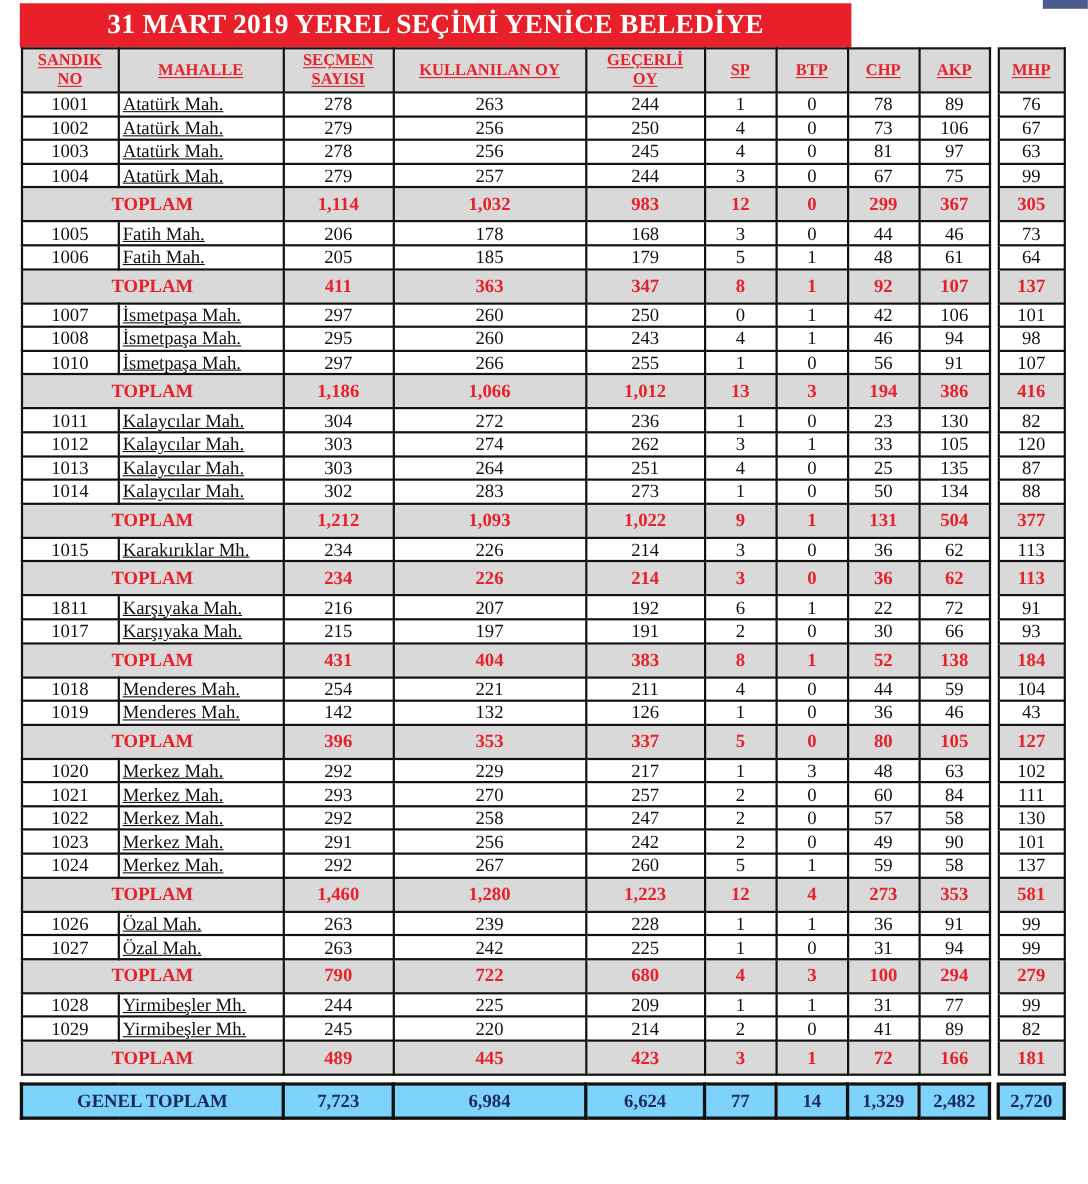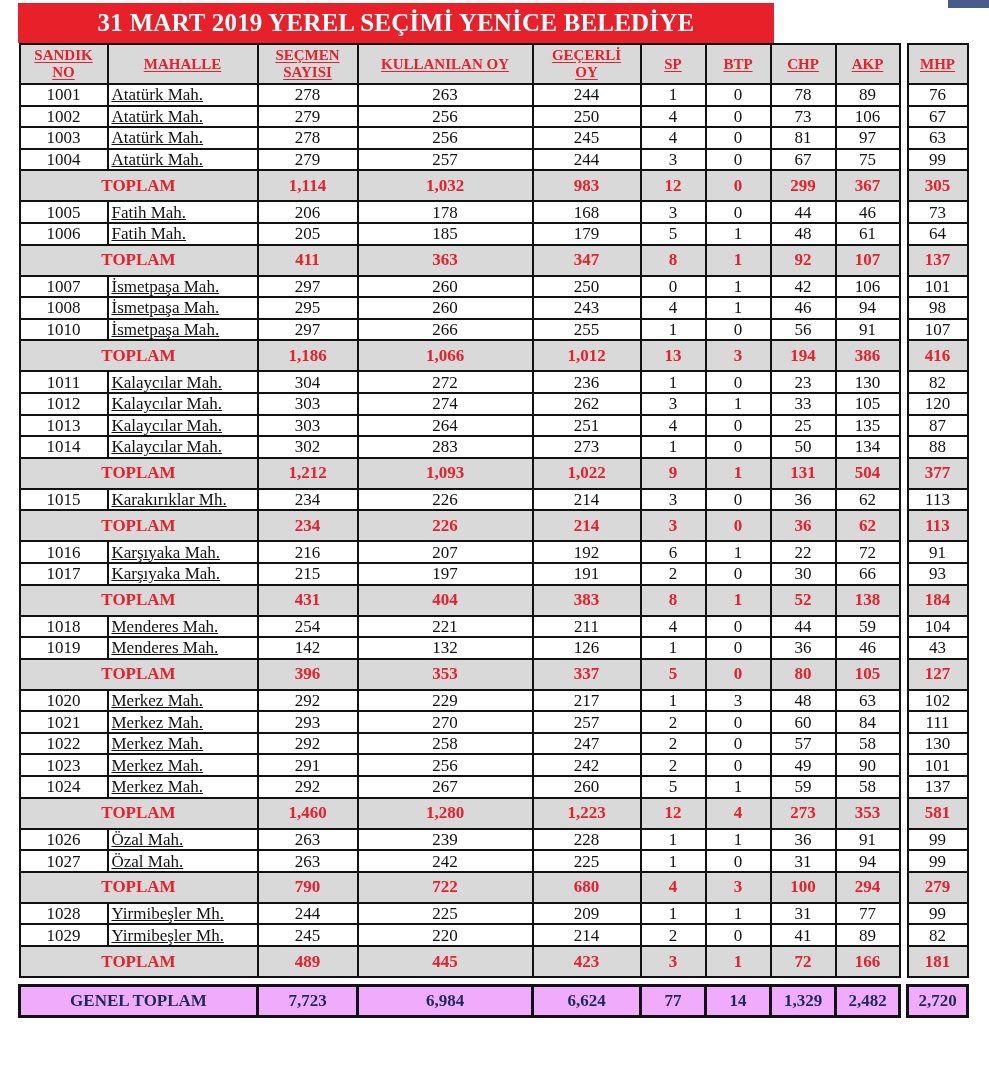--- a/index.html
+++ b/index.html
@@ -8,21 +8,21 @@
   .title{position:absolute;left:18px;top:3px;width:756px;height:40px;background:#e8202a;color:#fff;
     font-weight:bold;font-size:25px;text-align:center;line-height:40px;letter-spacing:0.2px;}
   table{position:absolute;left:18px;top:43px;border-collapse:collapse;table-layout:fixed;}
   td,th{border:2px solid #111;padding:0;text-align:center;font-size:17px;color:#111;overflow:hidden;white-space:nowrap;}
   th{background:#d9d9d9;color:#e8202a;font-weight:bold;font-size:15px;line-height:17px;height:38px;}
   th span{text-decoration:underline;text-underline-offset:2px;}
   tr.r td{height:19.6px;line-height:19px;}
   td.name{text-align:left;padding-left:3px;text-decoration:underline;}
   tr.t td{background:#d9d9d9;color:#e8202a;font-weight:bold;height:29px;font-size:17px;}
   tr.gap td{border:none;height:6px;background:#fff;}
-  tr.g td{background:#f0abfc;color:#1c2a5a;font-weight:bold;height:28px;border-width:3px;font-size:17px;}
+  tr.g td{background:#7dd3fc;color:#1c2a5a;font-weight:bold;height:28px;border-width:3px;font-size:17px;}
   col.c0{width:88px}col.c1{width:150px}col.c2{width:100px}col.c3{width:175px}col.c4{width:108px}
   col.c5{width:65px}col.c6{width:65px}col.c7{width:65px}col.c8{width:64px}col.c9{width:8px}col.c10{width:60px}
   td.sep,th.sep{border-top:none;border-bottom:none;background:#fff!important;}
 </style>
 </head>
 <body>
 
 <div class="deco"></div>
 <div class="title">31 MART 2019 YEREL SEÇİMİ YENİCE BELEDİYE BAŞKANLIĞI SONUÇLARI</div>
 
@@ -292,21 +292,21 @@
         <td>226</td>
         <td>214</td>
         <td>3</td>
         <td>0</td>
         <td>36</td>
         <td>62</td>
         <td class="sep"></td>
         <td>113</td>
       </tr>
       <tr class="r">
-        <td>1016</td>
+        <td>1811</td>
         <td class="name">Karşıyaka Mah.</td>
         <td>216</td>
         <td>207</td>
         <td>192</td>
         <td>6</td>
         <td>1</td>
         <td>22</td>
         <td>72</td>
         <td class="sep"></td>
         <td>91</td>

